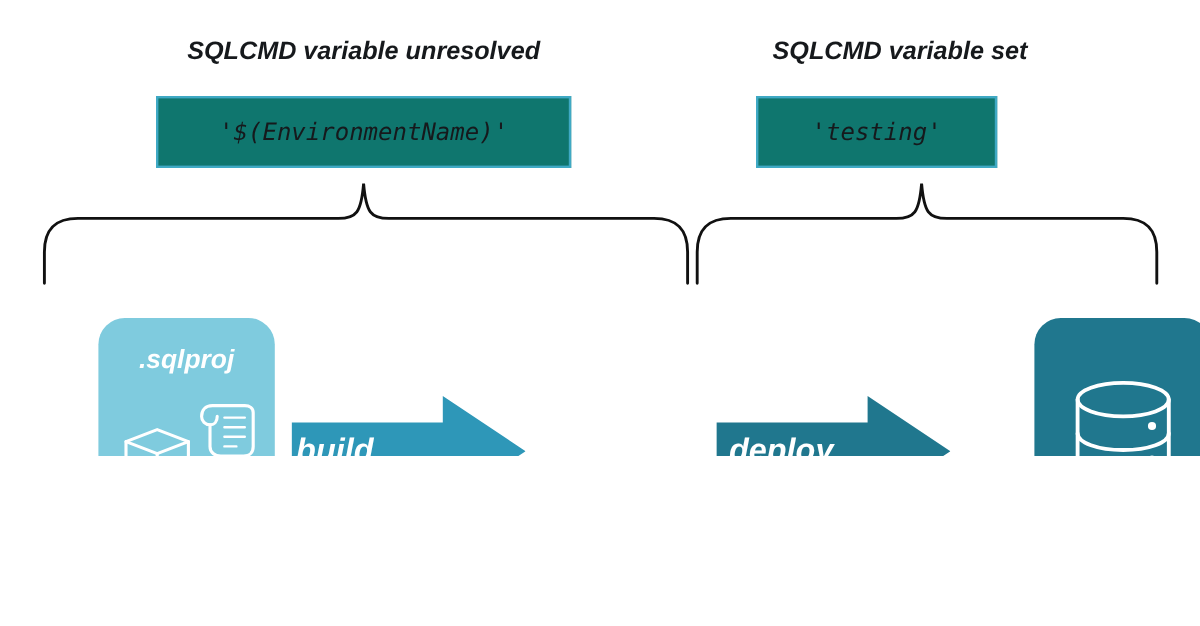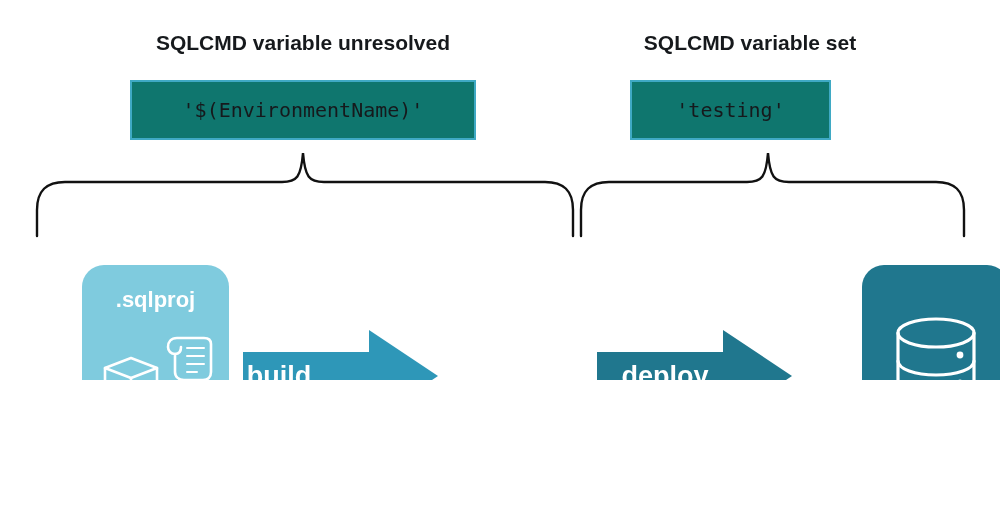--- a/index.html
+++ b/index.html
@@ -9,20 +9,21 @@
   }
   body {
     font-family: "Liberation Sans", sans-serif;
   }
   #canvas {
     position: relative;
     width: 1000px;
     height: 380px;
     background: #ffffff;
     overflow: hidden;
+    font-style: italic;
   }
 
   
   .heading {
     position: absolute;
     font-family: "Liberation Sans", sans-serif;
     font-weight: bold;
     font-size: 21px;
     color: #16191c;
     text-align: center;
@@ -177,21 +178,21 @@
       <path d="M0,22 L126,22 L126,0 L195,46 L126,92 L126,70 L0,70 Z" fill="#2E97B8"></path>
     </svg>
     <div class="arrow-label" style="left:72px; top:46px;">build</div>
   </div>
 
 
   <div class="arrow" style="left:597px; top:330px; width:195px; height:92px;">
     <svg width="195" height="92" viewBox="0 0 195 92">
       <path d="M0,22 L126,22 L126,0 L195,46 L126,92 L126,70 L0,70 Z" fill="#20778E"></path>
     </svg>
-    <div class="arrow-label" style="left:68px; top:46px;">deploy</div>
+    <div class="arrow-label" style="left:54px; top:46px;">deploy</div>
   </div>
 
   <div class="entity" style="left:818px; top:265px; width:147px; height:225px; background:#20778E;">
     <div class="entity-art">
       <svg width="110" height="130" viewBox="0 0 110 130" fill="none" stroke="#ffffff" stroke-width="3.2" stroke-linejoin="round" stroke-linecap="round">
         <ellipse cx="55" cy="20" rx="38" ry="14"></ellipse>
         <path d="M17,20 L17,104"></path>
         <path d="M93,20 L93,104"></path>
         <path d="M17,104 C17,112 34,118 55,118 C76,118 93,112 93,104"></path>
         <path d="M17,48 C17,56 34,62 55,62 C76,62 93,56 93,48"></path>

